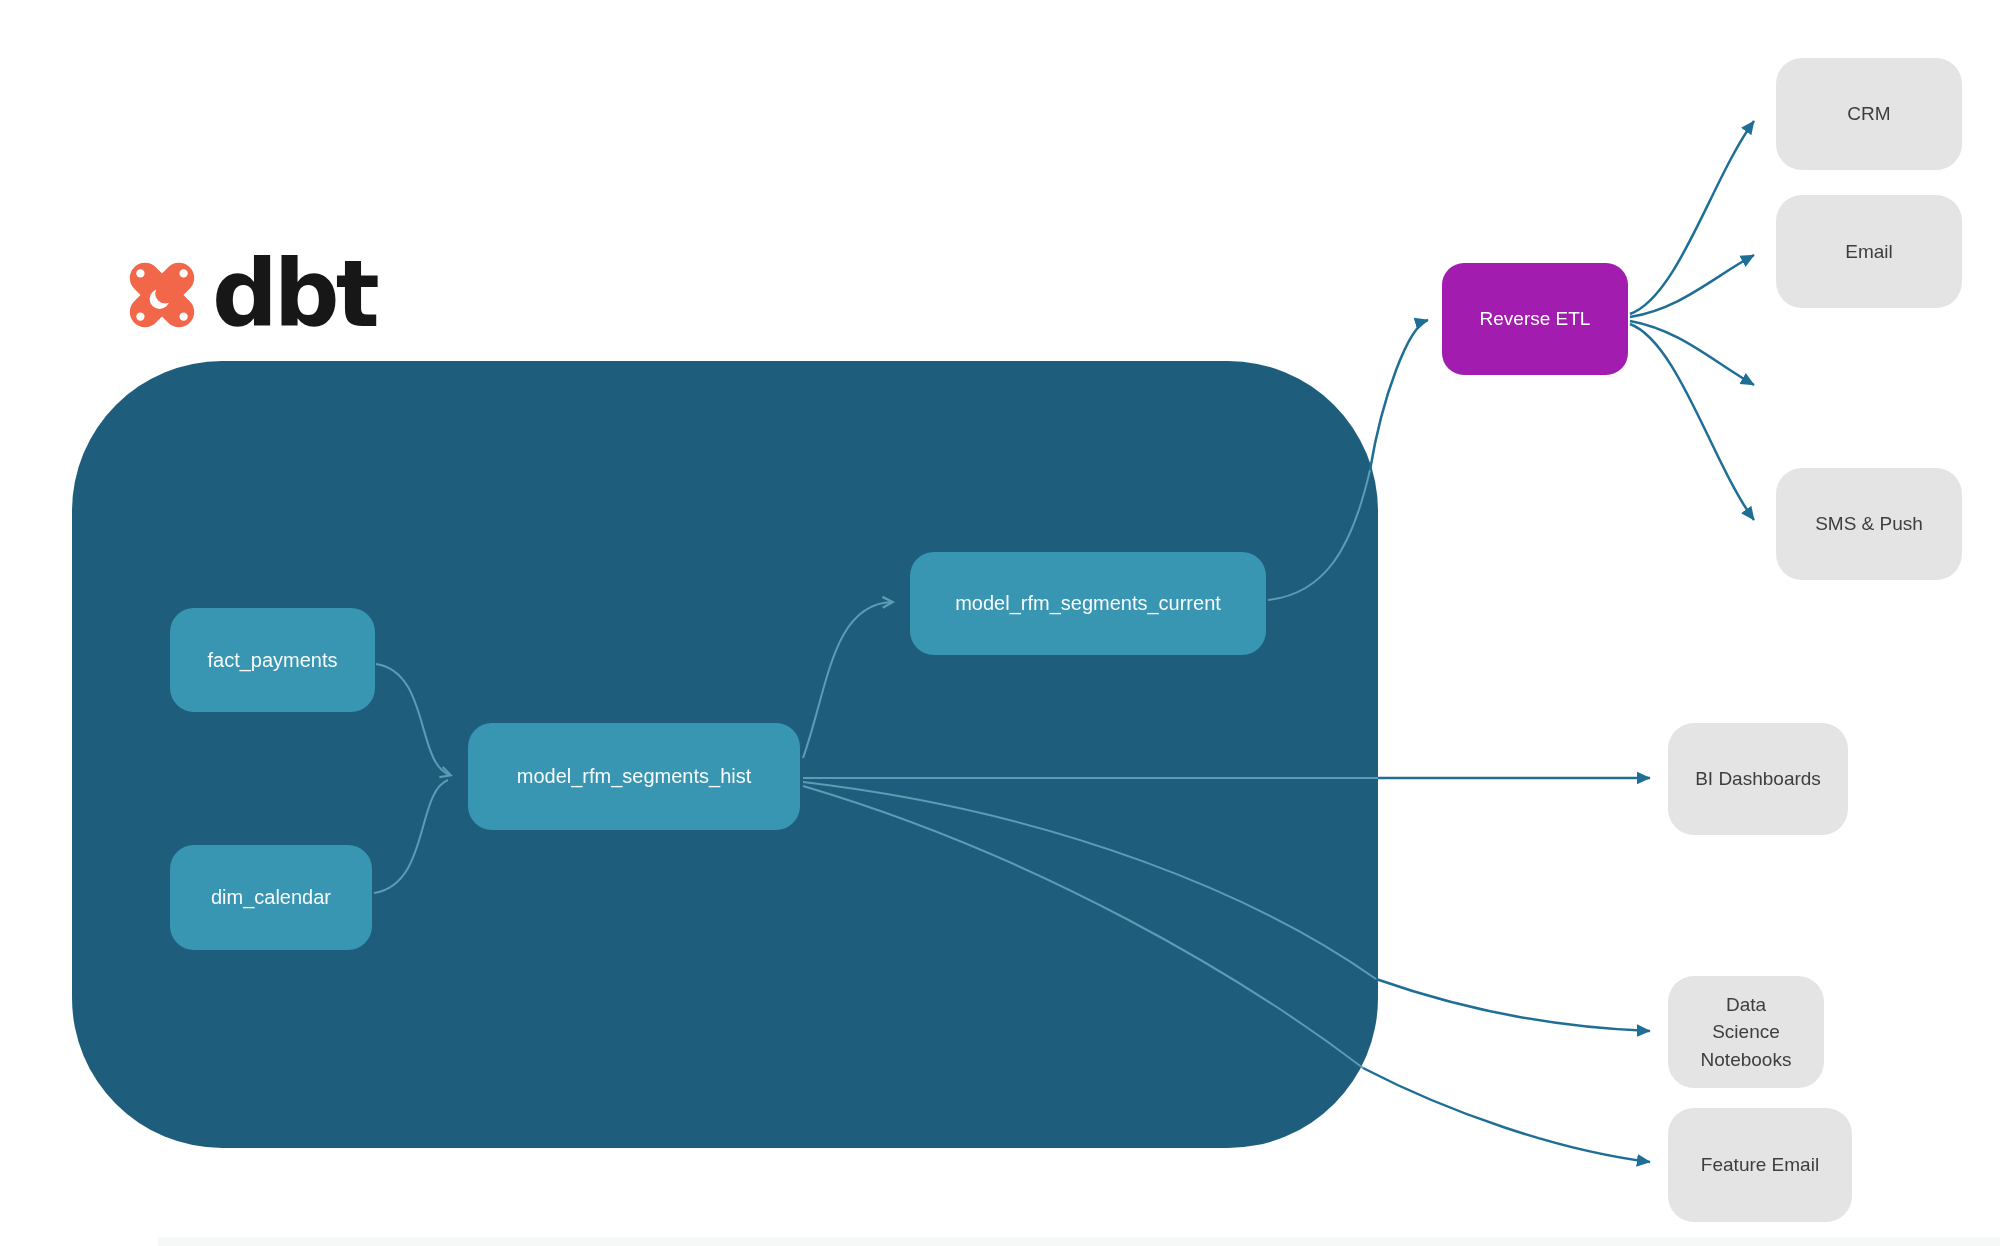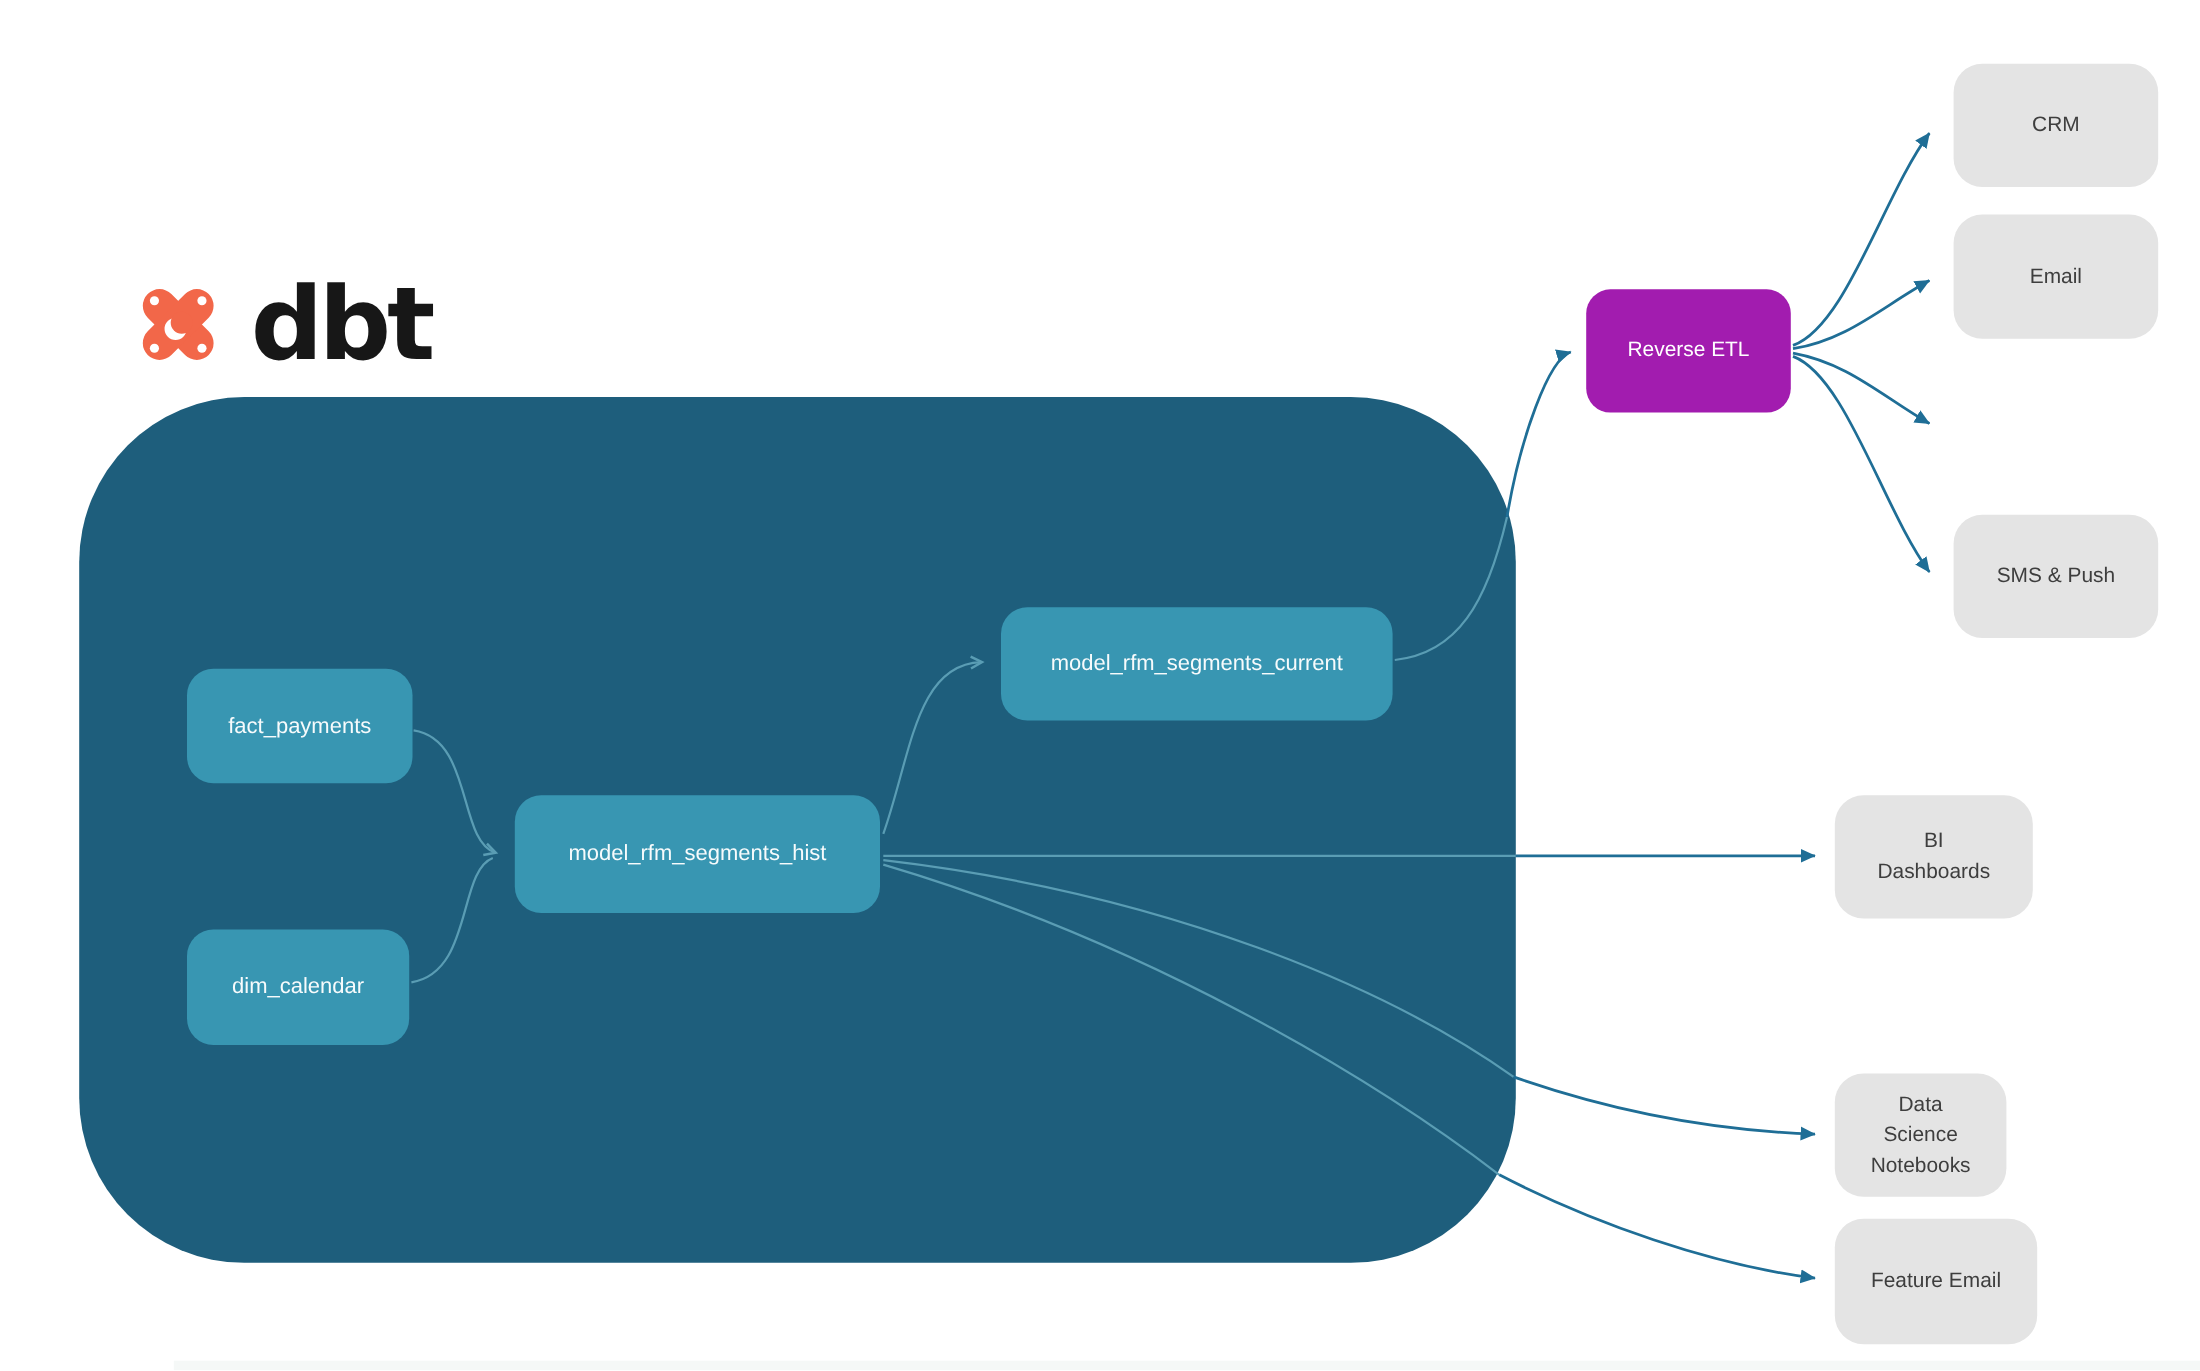--- a/index.html
+++ b/index.html
@@ -1,39 +1,39 @@
 <!DOCTYPE html>
 <html><head>
 <meta charset="utf-8">
 <style>
   html,body{margin:0;padding:0;background:#ffffff;}
   .canvas{
     position:relative;width:2000px;height:1246px;overflow:hidden;
     font-family:"Liberation Sans", sans-serif;background:#ffffff;
   }
   
-  .logo{position:absolute;left:122px;top:252px;display:flex;align-items:center;gap:26px;}
+  .logo{position:absolute;left:122px;top:252px;display:flex;align-items:center;gap:10px;}
   .logo-icon{width:80px;height:86px;}
   .logo-text{
     font-family:"DejaVu Sans", sans-serif;font-weight:700;font-size:92px;
     color:#171717;letter-spacing:-4px;line-height:86px;
   }
   
   .container-box{
     position:absolute;left:72px;top:361px;width:1306px;height:787px;
     background:#1E5E7C;border-radius:150px;
   }
   
   svg.edges{position:absolute;left:0;top:0;pointer-events:none;}
   .edge-light{stroke:#5A9DB4;stroke-width:2;fill:none;}
   .edge-dark{stroke:#1F6E96;stroke-width:2.5;fill:none;}
   
   .node{
     position:absolute;display:flex;align-items:center;justify-content:center;
-    text-align:center;border-radius:24px;box-sizing:border-box;padding:8px 28px;
+    text-align:center;border-radius:24px;box-sizing:border-box;padding:8px 14px;
   }
   .node-model{background:#3896B2;color:rgba(255,255,255,0.96);font-size:20px;}
   .node-etl{background:#a21caf;color:#ffffff;font-size:19px;border-radius:22px;}
   .node-dest{background:#E4E4E4;color:#3E3E3E;font-size:19px;border-radius:26px;line-height:1.45;}
   .n-fact{left:170px;top:608px;width:205px;height:104px;}
   .n-dim{left:170px;top:845px;width:202px;height:105px;}
   .n-hist{left:468px;top:723px;width:332px;height:107px;}
   .n-current{left:910px;top:552px;width:356px;height:103px;}
   .n-etl{left:1442px;top:263px;width:186px;height:112px;}
   .n-crm{left:1776px;top:58px;width:186px;height:112px;}

